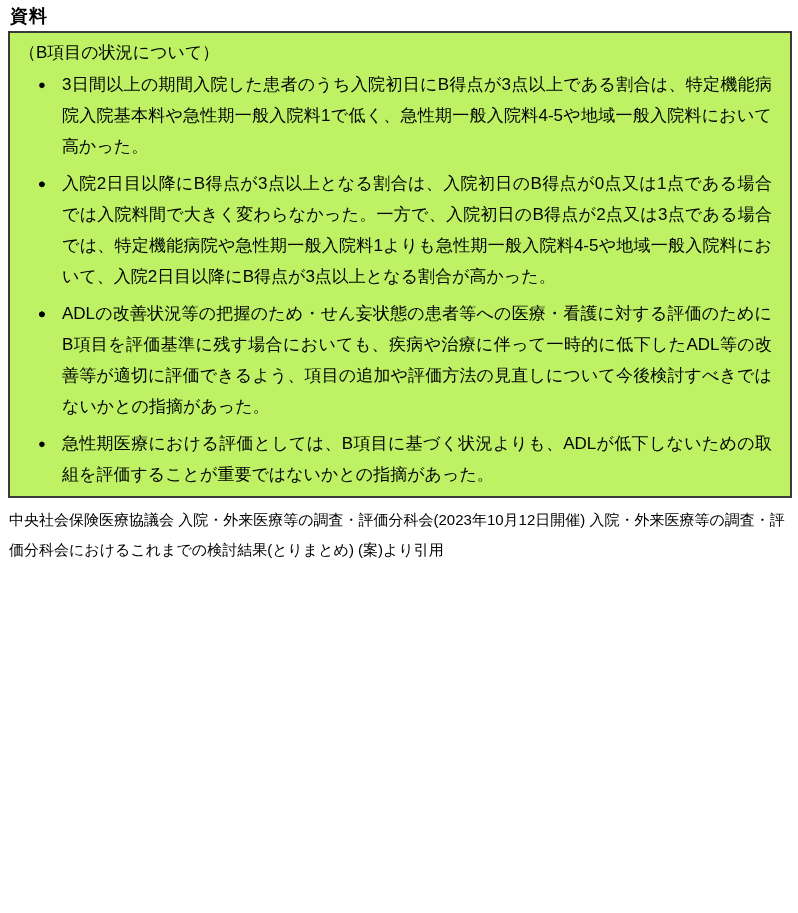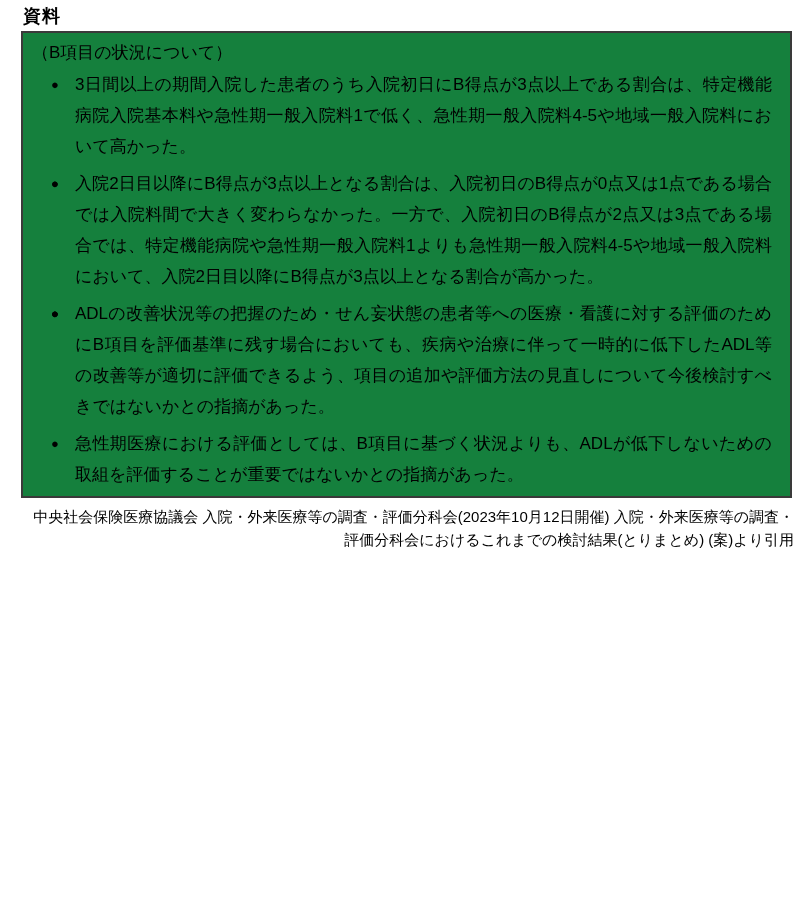--- a/index.html
+++ b/index.html
@@ -9,35 +9,34 @@
     color: #000000;
     font-family: "Liberation Sans", "DejaVu Sans", sans-serif;
   }
   .page {
     position: relative;
     width: 798px;
     height: 821px;
     background: #ffffff;
     box-sizing: border-box;
     overflow: hidden;
-    padding-left: 13px;
   }
   .doc-title {
     font-size: 18px;
     font-weight: bold;
     line-height: 24px;
     margin: 4px 0 3px 10px;
     letter-spacing: 1px;
   }
   .content-box {
     box-sizing: border-box;
     margin: 0 6px 0 8px;
     border: 2px solid #3a3a3a;
     padding: 4px 18px 6px 9px;
-    background: #15803d;
+    background: #bef264;
   }
   .box-heading {
     font-size: 17px;
     line-height: 31px;
     margin: 0 0 1px 0;
   }
   .bullet-list {
     margin: 0;
     padding: 0;
   }
@@ -55,23 +54,23 @@
   }
   .bullet-marker {
     position: absolute;
     left: 19px;
     top: 0;
     font-size: 13px;
     line-height: 31px;
   }
   .doc-footer {
     font-size: 15px;
-    line-height: 23px;
+    line-height: 30px;
     margin: 7px 4px 0 9px;
-    text-align: right;
+    text-align: left;
   }
 </style>
 </head>
 <body>
 
 <div class="page">
 
   <div class="doc-title">資料</div>
 
   <div class="content-box">

